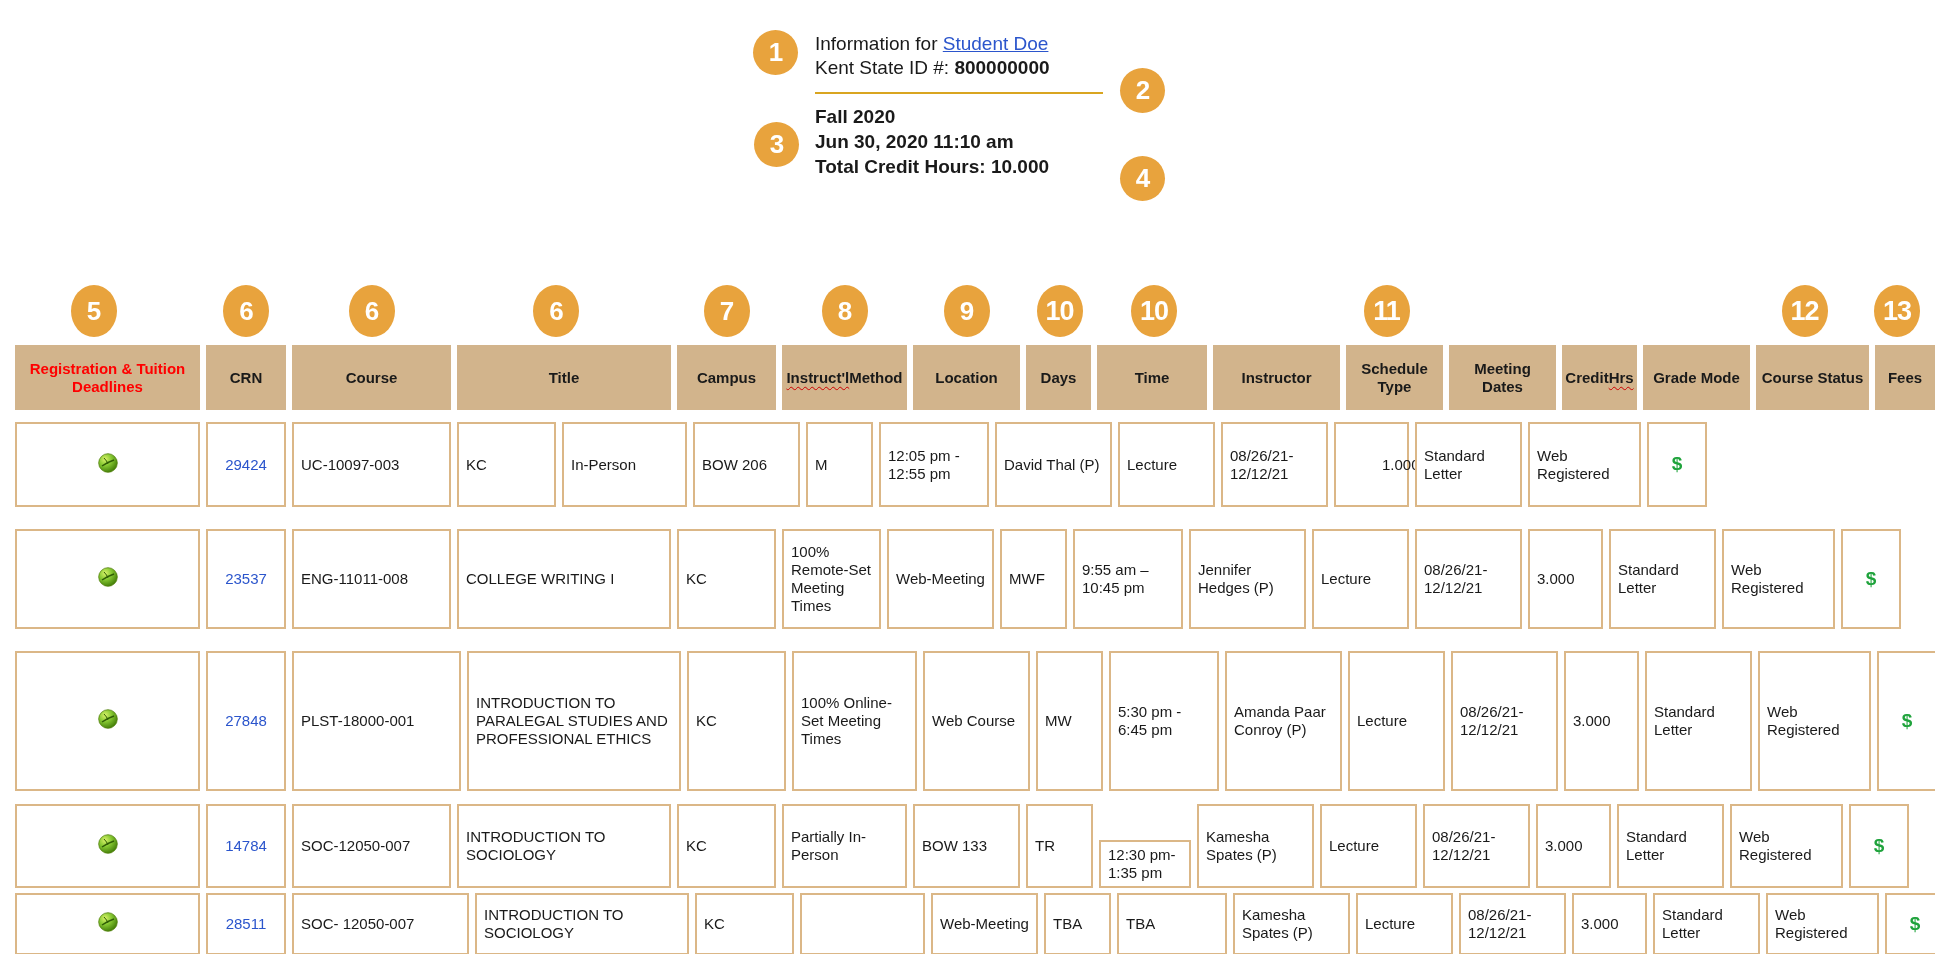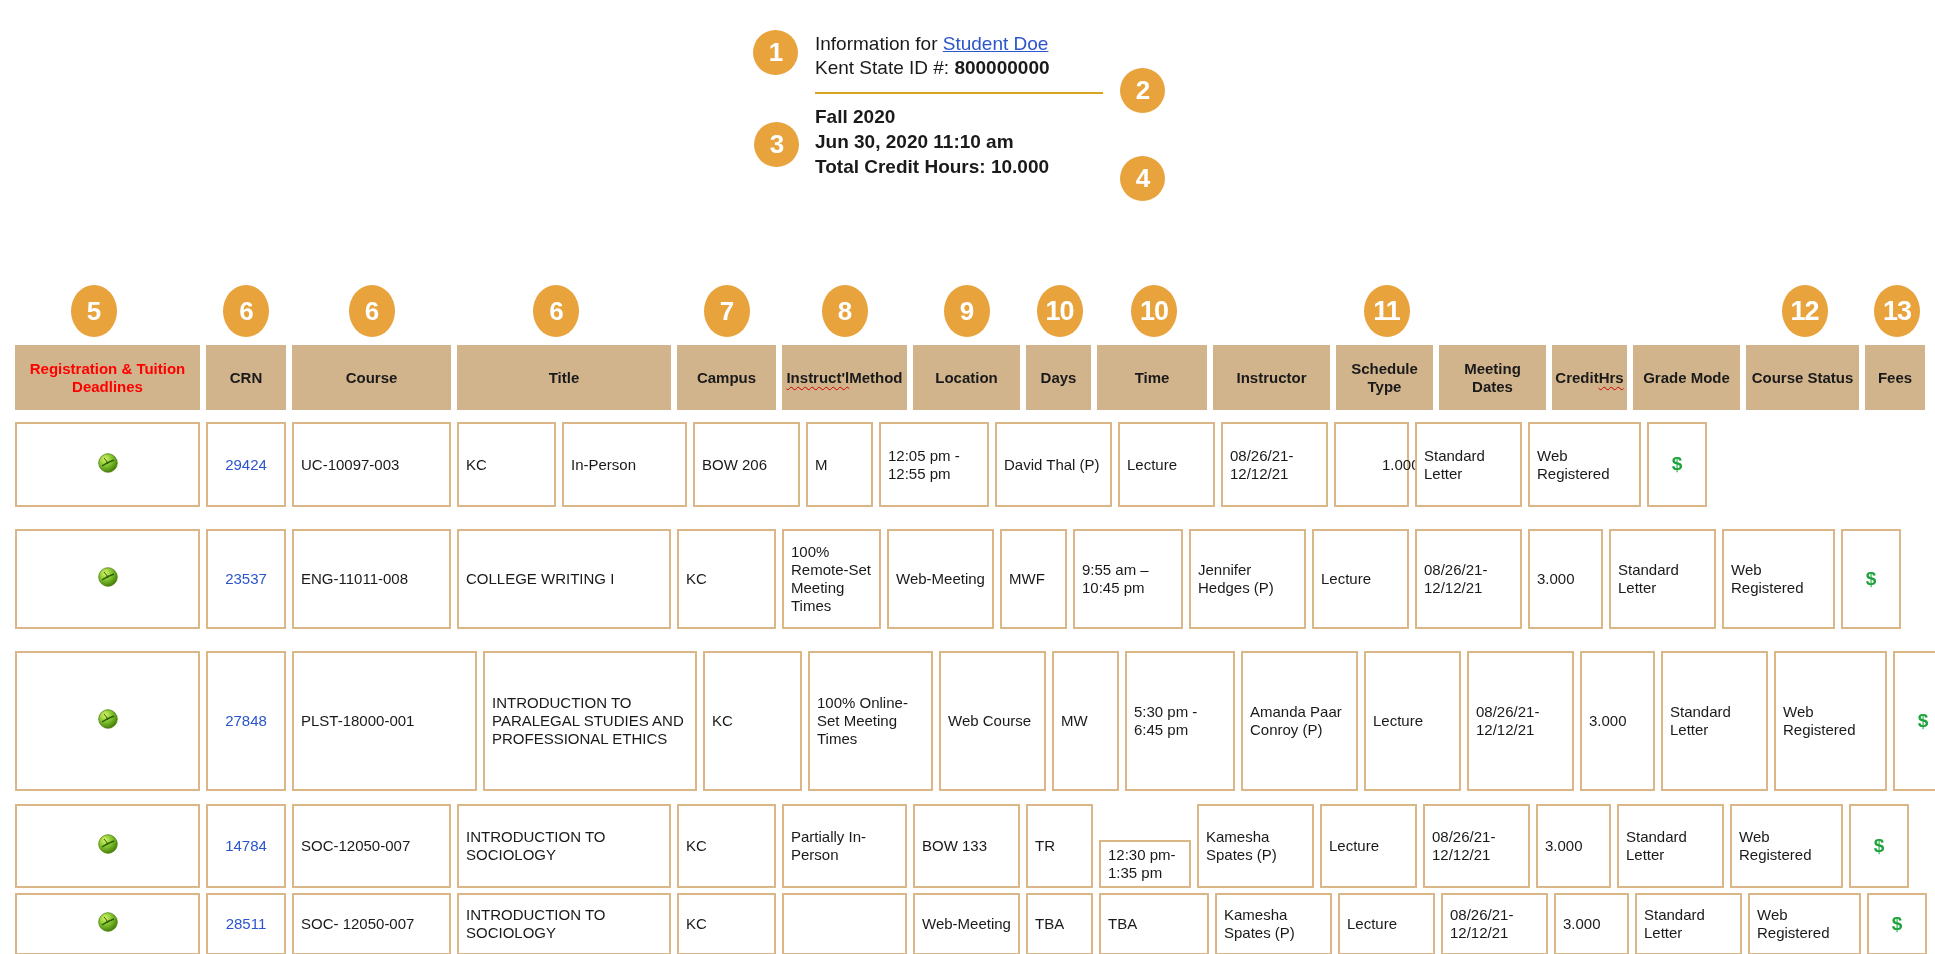--- a/index.html
+++ b/index.html
@@ -86,21 +86,21 @@
   <div class="trow thead" id="thead-row">
       <div class="cell th red" style="width: 185px;">Registration &amp; Tuition Deadlines</div>
       <div class="cell th" style="width: 80px;">CRN</div>
       <div class="cell th" style="width: 159px;">Course</div>
       <div class="cell th" style="width: 214px; text-align: center;">Title</div>
       <div class="cell th" style="width: 99px;">Campus</div>
       <div class="cell th" style="width: 125px;"><span class="wavy">Instruct'l</span> Method</div>
       <div class="cell th" style="width: 107px;">Location</div>
       <div class="cell th" style="width: 65px;">Days</div>
       <div class="cell th" style="width: 110px;">Time</div>
-      <div class="cell th" style="width: 117px;">Instructor</div>
+      <div class="cell th" style="width: 127px;">Instructor</div>
       <div class="cell th" style="width: 97px;">Schedule Type</div>
       <div class="cell th" style="width: 107px;">Meeting Dates</div>
       <div class="cell th" style="width: 75px;">Credit <span class="wavy">Hrs</span></div>
       <div class="cell th" style="width: 107px;">Grade Mode</div>
       <div class="cell th" style="width: 113px;">Course Status</div>
       <div class="cell th" style="width: 60px;">Fees</div>
     </div>
   <div id="tbody">
       <div class="trow" style="min-height: 85px; margin-bottom: 22px;">
         <div class="cell center" style="width: 185px;">
@@ -182,21 +182,21 @@
                 </radialGradient>
               </defs>
               <circle cx="10" cy="10" r="9.3" fill="url(#gball)" stroke="#56830f" stroke-width="0.8"></circle>
               <path d="M4 13 Q 10 9 16 7" stroke="#2f5d05" stroke-width="1.4" fill="none"></path>
               <path d="M6 5 Q 9 8 10 11" stroke="#2f5d05" stroke-width="1" fill="none"></path>
             </svg></span>
         </div>
         <div class="cell center" style="width: 80px;">
           <span class="crn">27848</span>
         </div>
-        <div class="cell" style="width: 185px;">PLST-18000-001</div>
+        <div class="cell" style="width: 169px;">PLST-18000-001</div>
         <div class="cell" style="width: 214px;">INTRODUCTION TO PARALEGAL STUDIES AND PROFESSIONAL ETHICS</div>
         <div class="cell" style="width: 99px;">KC</div>
         <div class="cell" style="width: 125px;">100% Online-Set Meeting Times</div>
         <div class="cell" style="width: 107px;">Web Course</div>
         <div class="cell" style="width: 67px;">MW</div>
         <div class="cell" style="width: 110px;">5:30 pm - 6:45 pm</div>
         <div class="cell" style="width: 117px;">Amanda Paar Conroy (P)</div>
         <div class="cell" style="width: 97px;">Lecture</div>
         <div class="cell" style="width: 107px;">08/26/21-12/12/21</div>
         <div class="cell" style="width: 75px;">3.000</div>
@@ -252,21 +252,21 @@
                 </radialGradient>
               </defs>
               <circle cx="10" cy="10" r="9.3" fill="url(#gball)" stroke="#56830f" stroke-width="0.8"></circle>
               <path d="M4 13 Q 10 9 16 7" stroke="#2f5d05" stroke-width="1.4" fill="none"></path>
               <path d="M6 5 Q 9 8 10 11" stroke="#2f5d05" stroke-width="1" fill="none"></path>
             </svg></span>
         </div>
         <div class="cell center" style="width: 80px;">
           <span class="crn">28511</span>
         </div>
-        <div class="cell" style="width: 159px;">SOC- 12050-007</div>
+        <div class="cell" style="width: 177px;">SOC- 12050-007</div>
         <div class="cell" style="width: 214px;">INTRODUCTION TO SOCIOLOGY</div>
         <div class="cell" style="width: 99px;">KC</div>
         <div class="cell" style="width: 125px;"></div>
         <div class="cell" style="width: 107px;">Web-Meeting</div>
         <div class="cell" style="width: 67px;">TBA</div>
         <div class="cell" style="width: 110px;">TBA</div>
         <div class="cell" style="width: 117px;">Kamesha Spates (P)</div>
         <div class="cell" style="width: 97px;">Lecture</div>
         <div class="cell" style="width: 107px;">08/26/21-12/12/21</div>
         <div class="cell" style="width: 75px;">3.000</div>

